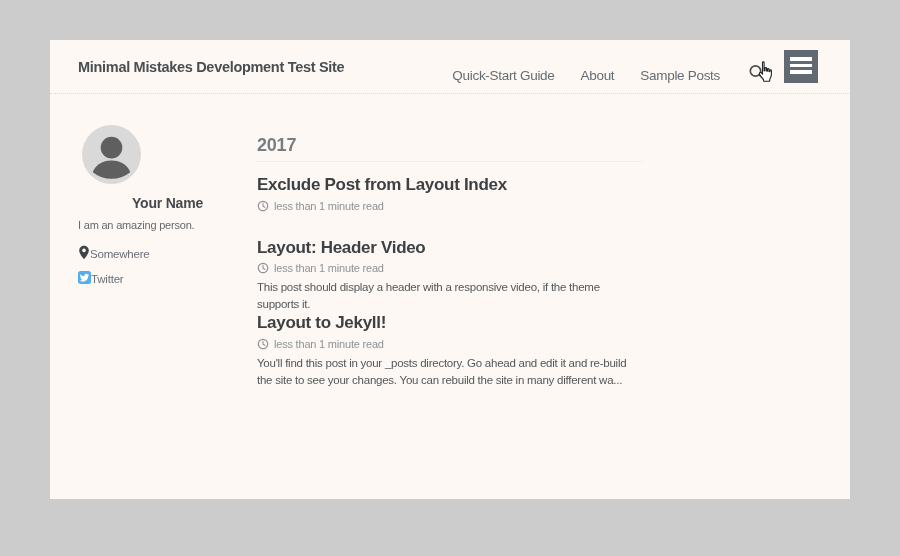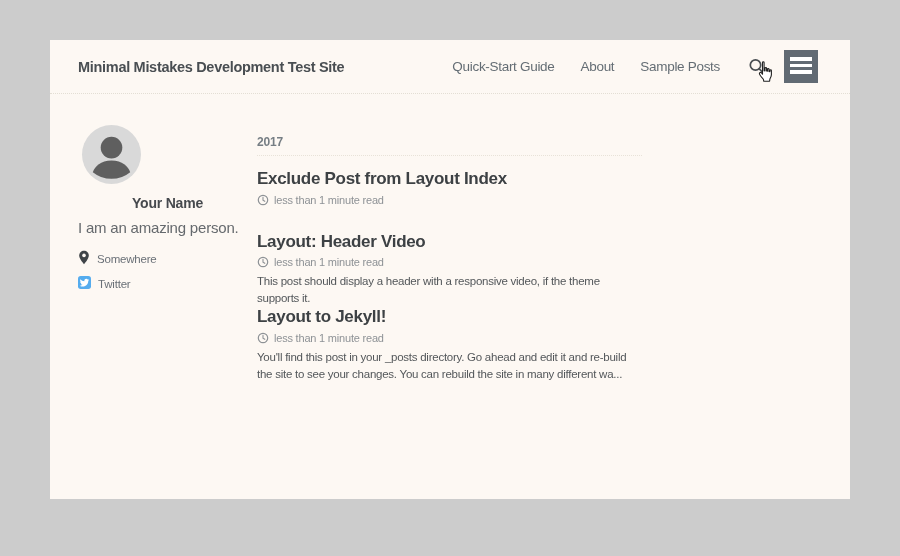--- a/index.html
+++ b/index.html
@@ -21,21 +21,21 @@
   .masthead {
     height: 54px;
     display: flex; align-items: center; justify-content: space-between;
     padding: 0 32px 0 28px;
     border-bottom: 1px dotted #e3ded4;
   }
   .site-title {
     font-weight: bold; font-size: 14.5px; color: #494e52;
     letter-spacing: -0.3px; cursor: pointer; white-space: nowrap;
   }
-  .masthead nav { display: flex; align-items: center; gap: 26px; }
+  .masthead nav { display: flex; align-items: flex-end; gap: 26px; }
   .nav-link {
     font-size: 13.5px; color: #646d74; letter-spacing: -0.3px;
     text-decoration: none; cursor: pointer; white-space: nowrap;
   }
   .search-toggle { display: flex; align-items: center; cursor: pointer; margin-left: 1px; }
   .hamburger {
     width: 34px; height: 33px; background: #616a73; border: none;
     display: flex; flex-direction: column; justify-content: center;
     gap: 3.2px; padding: 7px 6px 9px; cursor: pointer; margin-left: -9px;
   }
@@ -45,37 +45,37 @@
   .content { display: flex; padding-left: 28px; }
   .sidebar { width: 179px; flex-shrink: 0; padding-top: 31px; }
   .avatar {
     width: 59px; height: 59px; border-radius: 50%;
     background: #d9d9d9; overflow: hidden; margin-left: 4px;
   }
   .author-name {
     margin: 11px 0 0; font-size: 14px; font-weight: bold;
     color: #46494d; letter-spacing: -0.2px; text-align: center;
   }
-  .author-bio { margin: 8px 0 0; font-size: 15px; color: #65696d; letter-spacing: -0.2px; }
+  .author-bio { margin: 8px 0 0; font-size: 11px; color: #65696d; letter-spacing: -0.2px; }
   .author-links { list-style: none; margin: 14px 0 0; padding: 0; }
   .author-links li {
-    display: flex; align-items: center; gap: 7px;
+    display: flex; align-items: center; 
     font-size: 11.5px; color: #6a7077; letter-spacing: -0.2px;
     margin-bottom: 9px;
   }
   .author-links li.link { cursor: pointer; }
   
   .main { width: 385px; padding-top: 29px; }
   .page-title {
     margin: 0; font-size: 20px; line-height: 1.1; font-weight: bold;
     color: #3d4144; letter-spacing: -0.4px;
   }
   .year {
     margin: 13px 0 13px; padding-bottom: 7px;
-    font-size: 12px; line-height: 1; font-weight: bold; color: #767e84;
+    font-size: 18px; line-height: 1; font-weight: bold; color: #767e84;
     letter-spacing: -0.2px;
     border-bottom: 1px dotted #e8e2d8;
   }
   .entry { margin-bottom: 26px; }
   .entry:last-child { margin-bottom: 0; }
   .entry-title {
     margin: 0; font-size: 17px; line-height: 1.15; font-weight: bold;
     color: #3d4144; letter-spacing: -0.3px; cursor: pointer;
   }
   .entry-meta {

